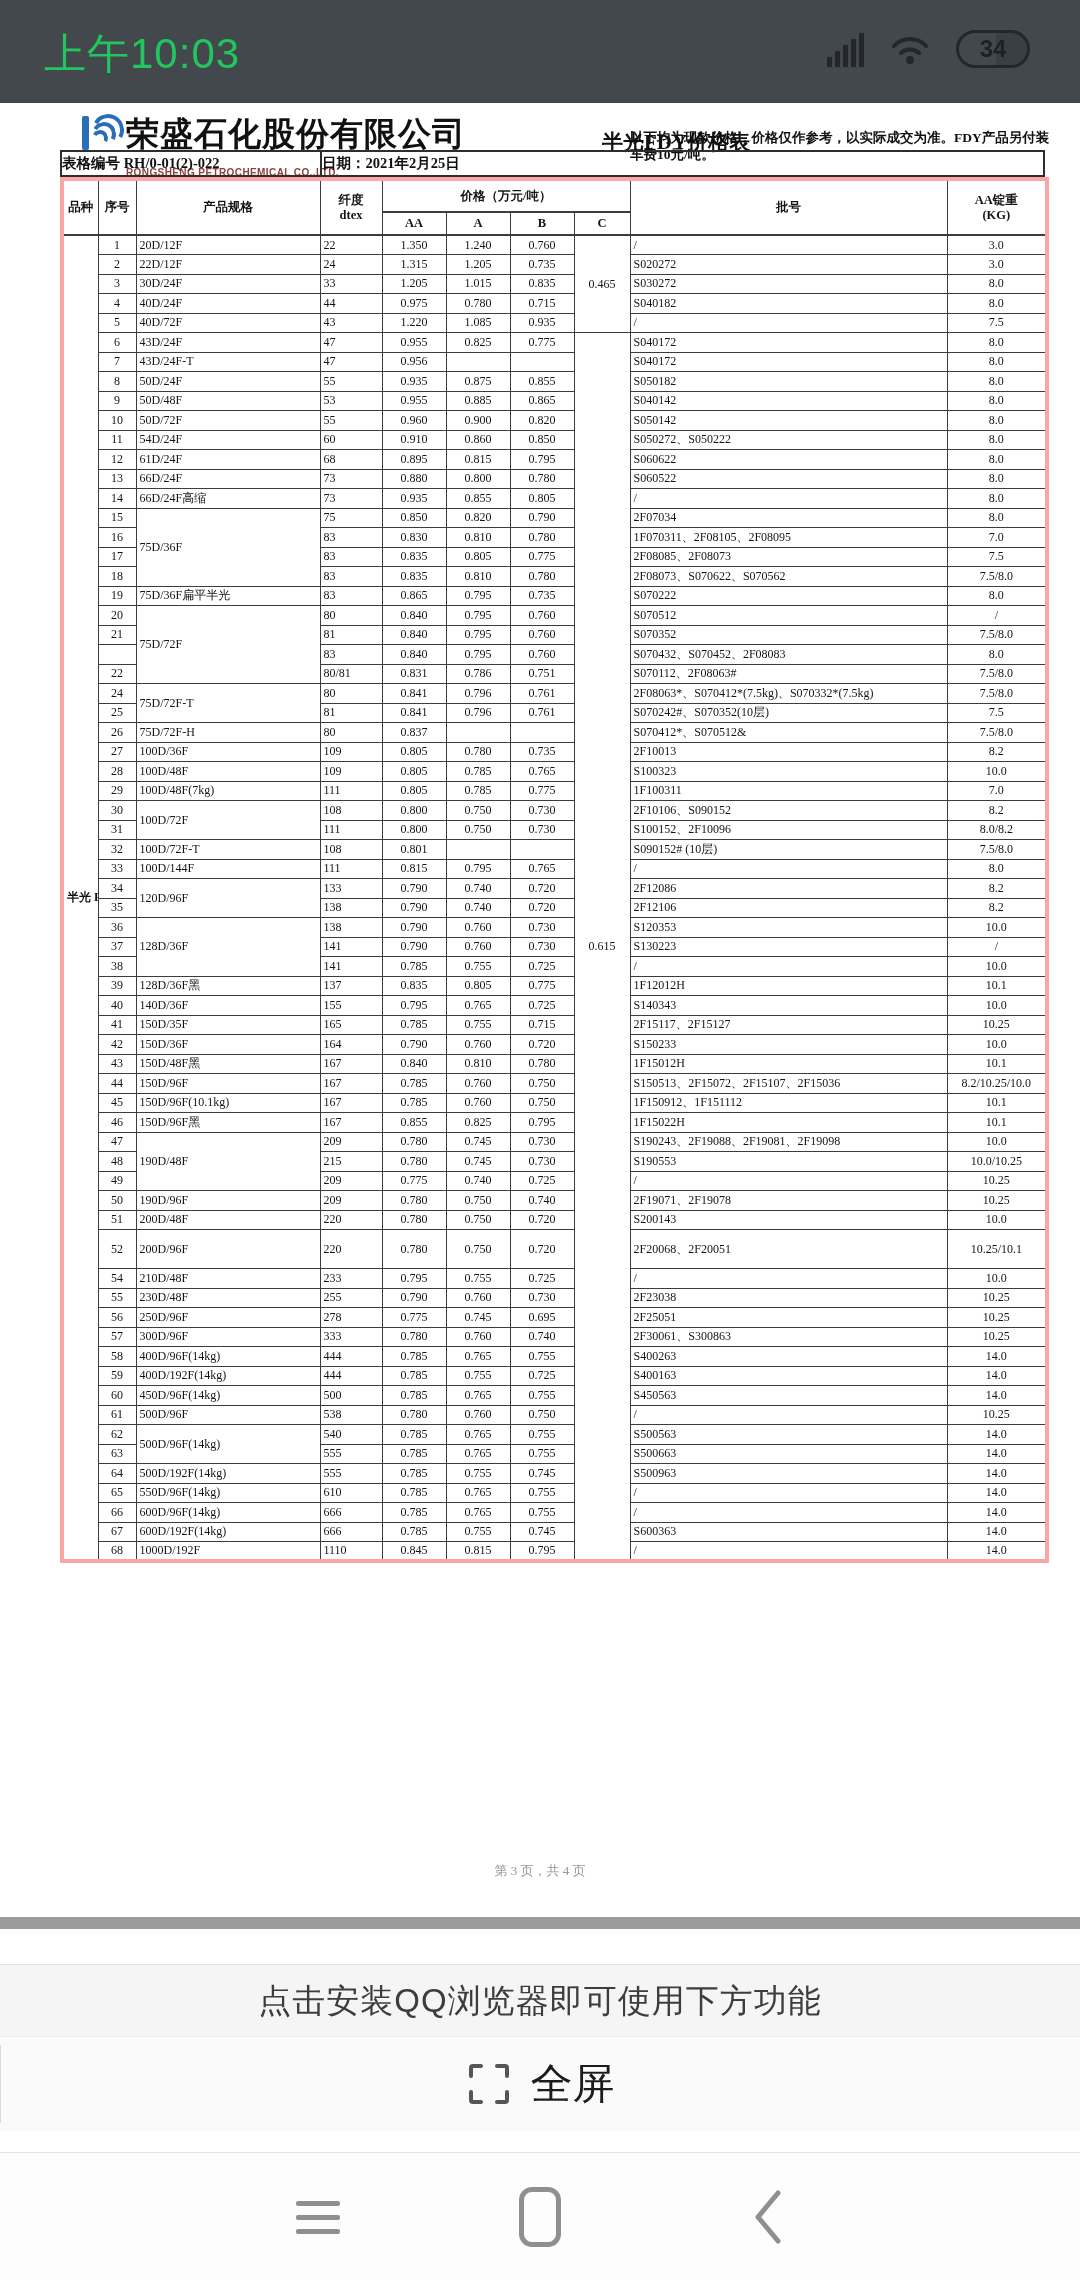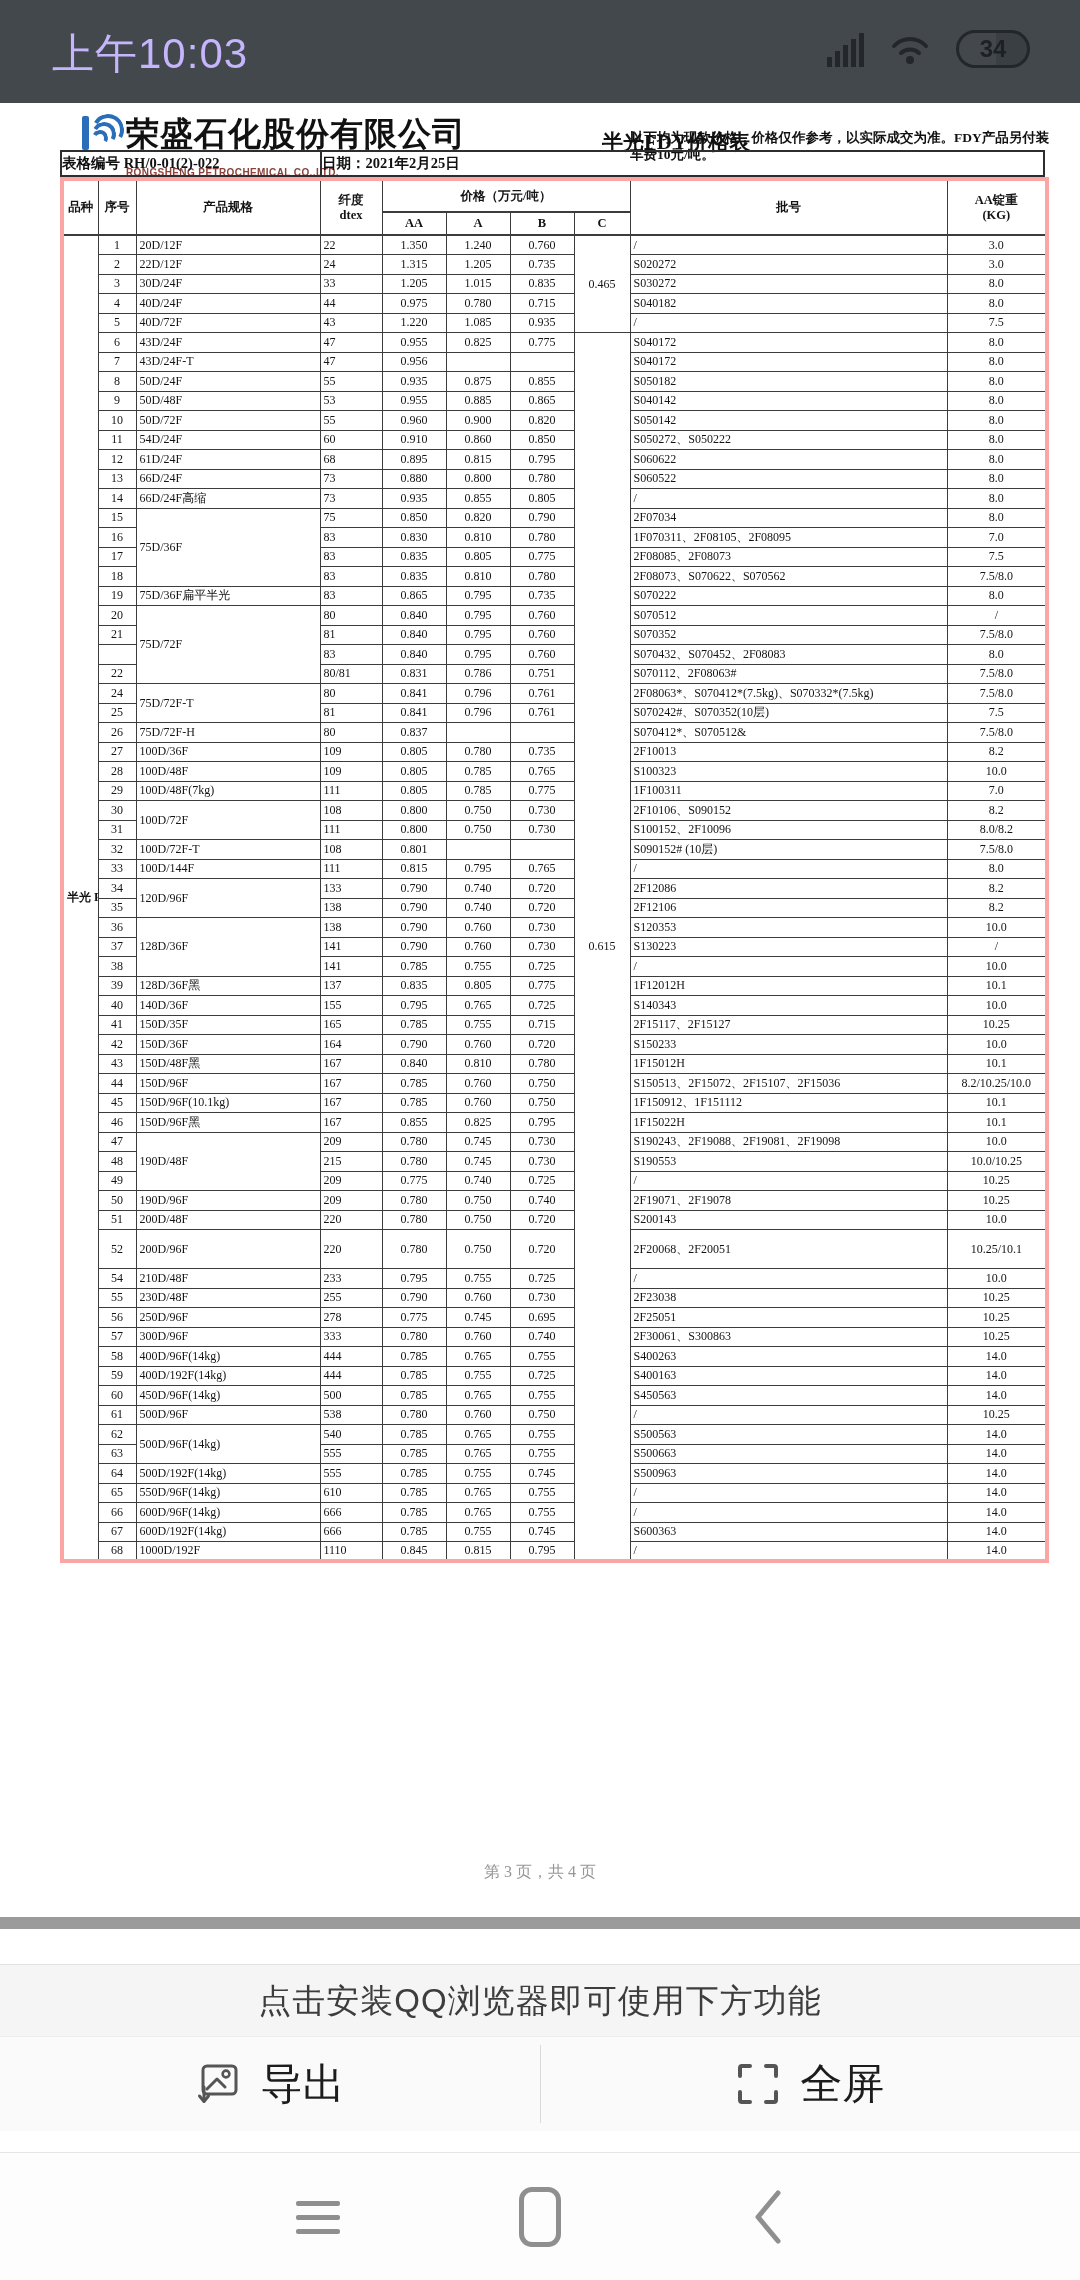--- a/index.html
+++ b/index.html
@@ -1,21 +1,21 @@
 <!DOCTYPE html>
 <html><head>
 <meta charset="utf-8">
 <style>
   html,body{margin:0;padding:0;background:#ffffff;}
   .screen{position:relative;width:1080px;height:2280px;background:#ffffff;overflow:hidden;
           font-family:"Liberation Sans","DejaVu Sans",sans-serif;}
 
   
   .statusbar{position:absolute;top:0;left:0;width:1080px;height:103px;background:#43484d;}
-  .status-time{position:absolute;left:44px;top:26px;font-size:42px;color:#c4b5fd;letter-spacing:1px;margin-left:8px;}
+  .status-time{position:absolute;left:44px;top:26px;font-size:42px;color:#22c55e;letter-spacing:1px;}
   .status-icons{position:absolute;right:50px;top:30px;display:flex;align-items:center;gap:26px;}
   .sig{display:flex;align-items:flex-end;gap:3px;height:36px;}
   .sig i{display:block;width:5px;background:#23272b;}
   .wifi{position:relative;width:40px;height:34px;}
   .battery{box-sizing:border-box;width:74px;height:38px;border:3px solid #23272b;border-radius:19px;
            display:flex;align-items:center;justify-content:center;font-size:24px;font-weight:bold;
            color:#1d2125;background:linear-gradient(to left,#3a3f44 45%,transparent 45%);}
 
   
   .doc-header{position:absolute;top:112px;left:82px;right:30px;height:48px;}
@@ -56,21 +56,21 @@
   td.cat{text-align:center;white-space:pre-line;font-size:12.5px;font-weight:600;line-height:1.5;}
   td.seq{text-align:center;}
   td.spec{text-align:left;padding-left:5px;}
   td.dtex{text-align:left;padding-left:6px;}
   td.price-val{text-align:center;}
   td.cval{text-align:center;margin-top:24px;}
   td.batch{text-align:left;padding-left:7px;font-size:11.5px;}
   td.wt{text-align:center;}
 
   .page-num{position:absolute;top:1862px;left:0;width:1080px;text-align:center;
-            font-size:16px;color:#969696;font-family:"Liberation Serif","DejaVu Serif",serif;}
+            font-size:13px;color:#969696;font-family:"Liberation Serif","DejaVu Serif",serif;}
 
   
   .gray-bar{position:absolute;top:1917px;left:0;width:1080px;height:12px;background:#9b9b9b;}
   .banner{position:absolute;top:1964px;left:0;width:1080px;height:72px;background:#f5f5f5;
           border-top:1px solid #e2e2e2;display:flex;align-items:center;justify-content:center;
           font-size:33px;color:#3d3d3d;letter-spacing:1px;}
   .actions{position:absolute;top:2036px;left:0;width:1080px;height:94px;background:#fafafa;
            border-top:1px solid #ededed;display:flex;}
   .action{flex:1;display:flex;align-items:center;justify-content:center;gap:20px;
           font-size:42px;color:#1c1c1c;}
@@ -833,30 +833,20 @@
       </tbody>
     </table>
 
   <div class="page-num">第 3 页，共 4 页</div>
 
   <div class="gray-bar"></div>
 
   <div class="banner">点击安装QQ浏览器即可使用下方功能</div>
 
   <div class="actions">
-    <div class="action">
-      <svg width="46" height="46" viewBox="0 0 46 46">
-        <rect x="8" y="5" width="33" height="28" rx="4" fill="none" stroke="#555" stroke-width="3"></rect>
-        <circle cx="31" cy="13" r="3.4" fill="none" stroke="#555" stroke-width="2.6"></circle>
-        <path d="M12 28 L22 18 L30 26" fill="none" stroke="#555" stroke-width="3" stroke-linecap="round" stroke-linejoin="round"></path>
-        <path d="M9 26 L9 40" fill="none" stroke="#555" stroke-width="3" stroke-linecap="round"></path>
-        <path d="M4.5 35 L9 40.5 L13.5 35" fill="none" stroke="#555" stroke-width="3" stroke-linecap="round" stroke-linejoin="round"></path>
-      </svg>
-      <span>导出</span>
-    </div>
     <div class="vdiv"></div>
     <div class="action">
       <svg width="44" height="44" viewBox="0 0 44 44">
         <path d="M4 14 L4 6 Q4 4 6 4 L14 4" fill="none" stroke="#555" stroke-width="4" stroke-linecap="round"></path>
         <path d="M30 4 L38 4 Q40 4 40 6 L40 14" fill="none" stroke="#555" stroke-width="4" stroke-linecap="round"></path>
         <path d="M40 30 L40 38 Q40 40 38 40 L30 40" fill="none" stroke="#555" stroke-width="4" stroke-linecap="round"></path>
         <path d="M14 40 L6 40 Q4 40 4 38 L4 30" fill="none" stroke="#555" stroke-width="4" stroke-linecap="round"></path>
       </svg>
       <span>全屏</span>
     </div>

